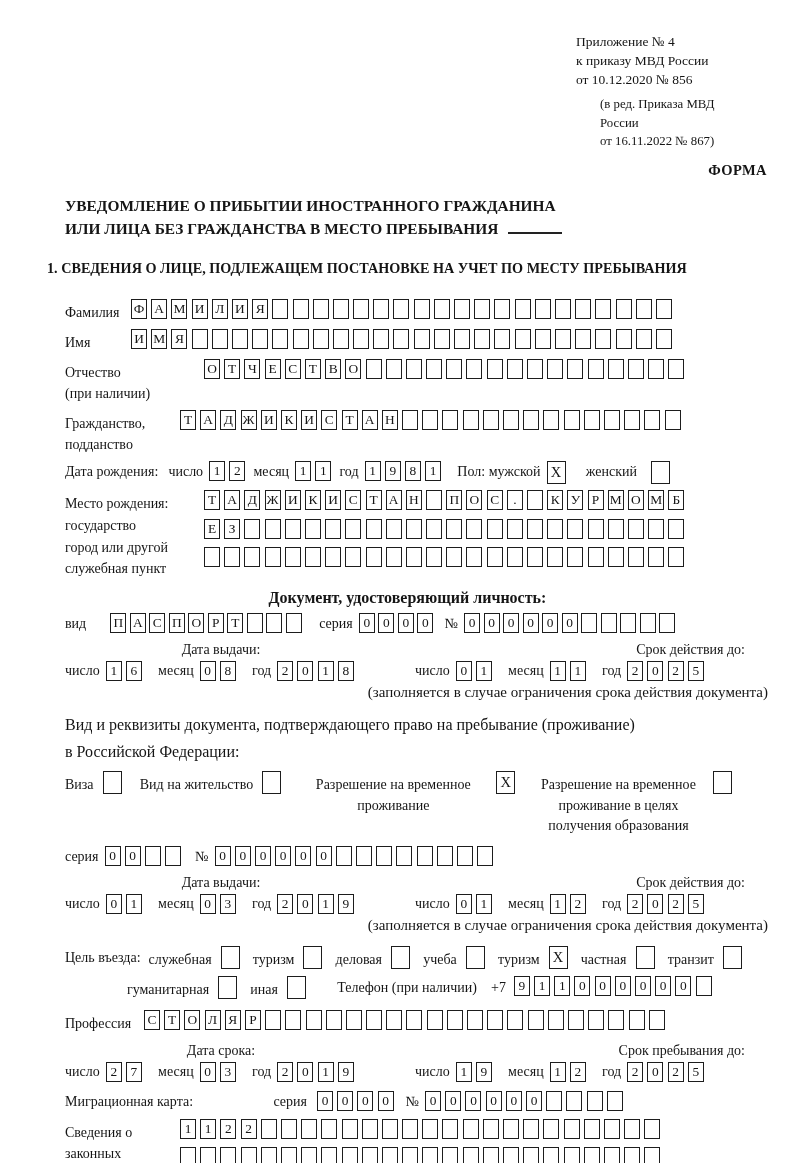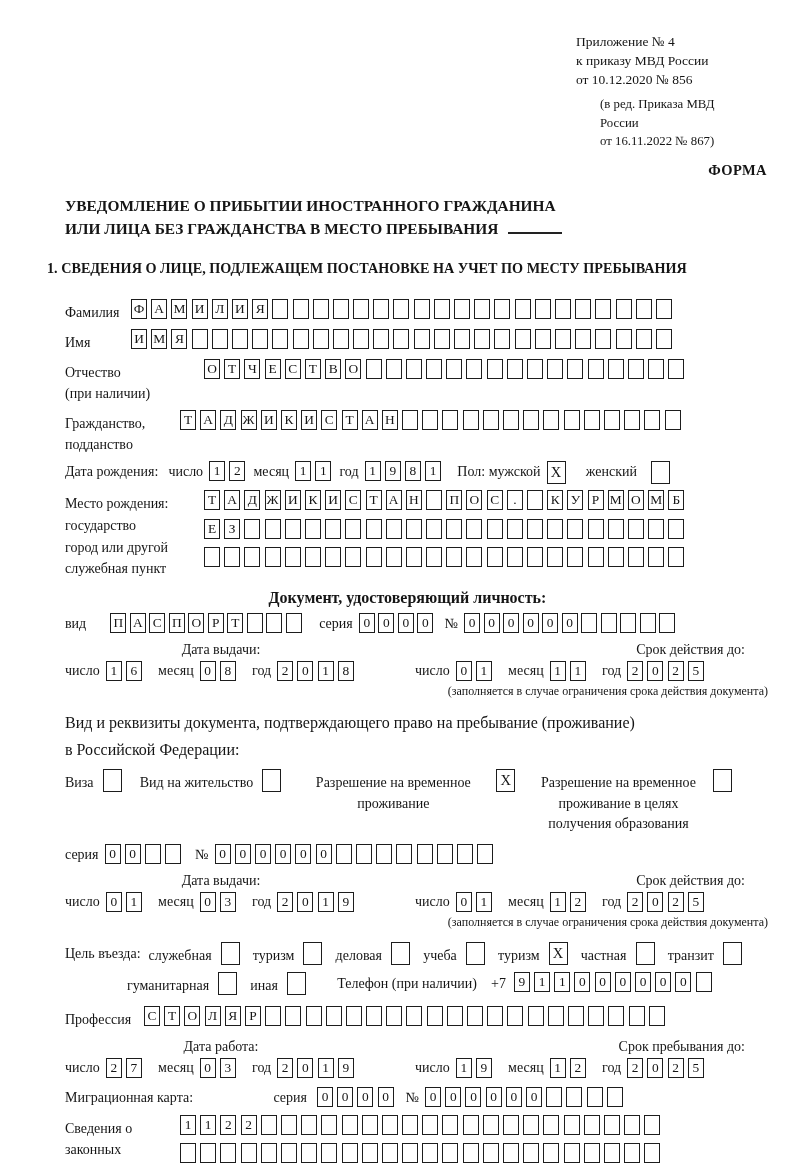--- a/index.html
+++ b/index.html
@@ -35,21 +35,21 @@
 
   .dp { display:flex; margin-top:9px; font-size:14px; }
   .dp-left { width:350px; flex:0 0 auto; }
   .dp-right { flex:1; }
   .dp-title { margin-bottom:3px; }
   .dp-left .dp-title { width:312px; text-align:center; }
   .dp-right .dp-title { width:330px; text-align:right; }
   .dp-row { display:flex; align-items:center; }
   .dlbl { margin-right:6px; }
   .dp-row .cells { margin-right:12px; }
-  .note { text-align:right; font-size:12px; margin-top:3px; padding-right:2px; }
+  .note { text-align:right; font-size:15px; margin-top:3px; padding-right:2px; }
 
   .intro { font-size:16px; margin-top:10px; line-height:1.7; }
 
   .opts { display:flex; align-items:flex-start; margin-top:6px; font-size:14px; }
   .opt { display:flex; align-items:flex-start; margin-right:14px; }
   .opt .olbl { padding-top:4px; margin-right:9px; line-height:1.45; }
   .opt .wrap3 { width:188px; text-align:center; }
   .opt .wrap4 { width:170px; text-align:center; }
 
   .pr1 { margin-top:12px; }
@@ -633,21 +633,21 @@
         <span class="c"></span>
         <span class="c"></span>
         <span class="c"></span>
         <span class="c"></span>
         <span class="c"></span>
       </span>
   </div>
 
   <div class="dp">
     <div class="dp-left">
-      <div class="dp-title">Дата работа:</div>
+      <div class="dp-title">Дата срока:</div>
       <div class="dp-row">
         <span class="dlbl">число</span>
         <span class="cells">
             <span class="c">2</span>
             <span class="c">7</span>
           </span>
         <span class="dlbl">месяц</span>
         <span class="cells">
             <span class="c">0</span>
             <span class="c">3</span>

